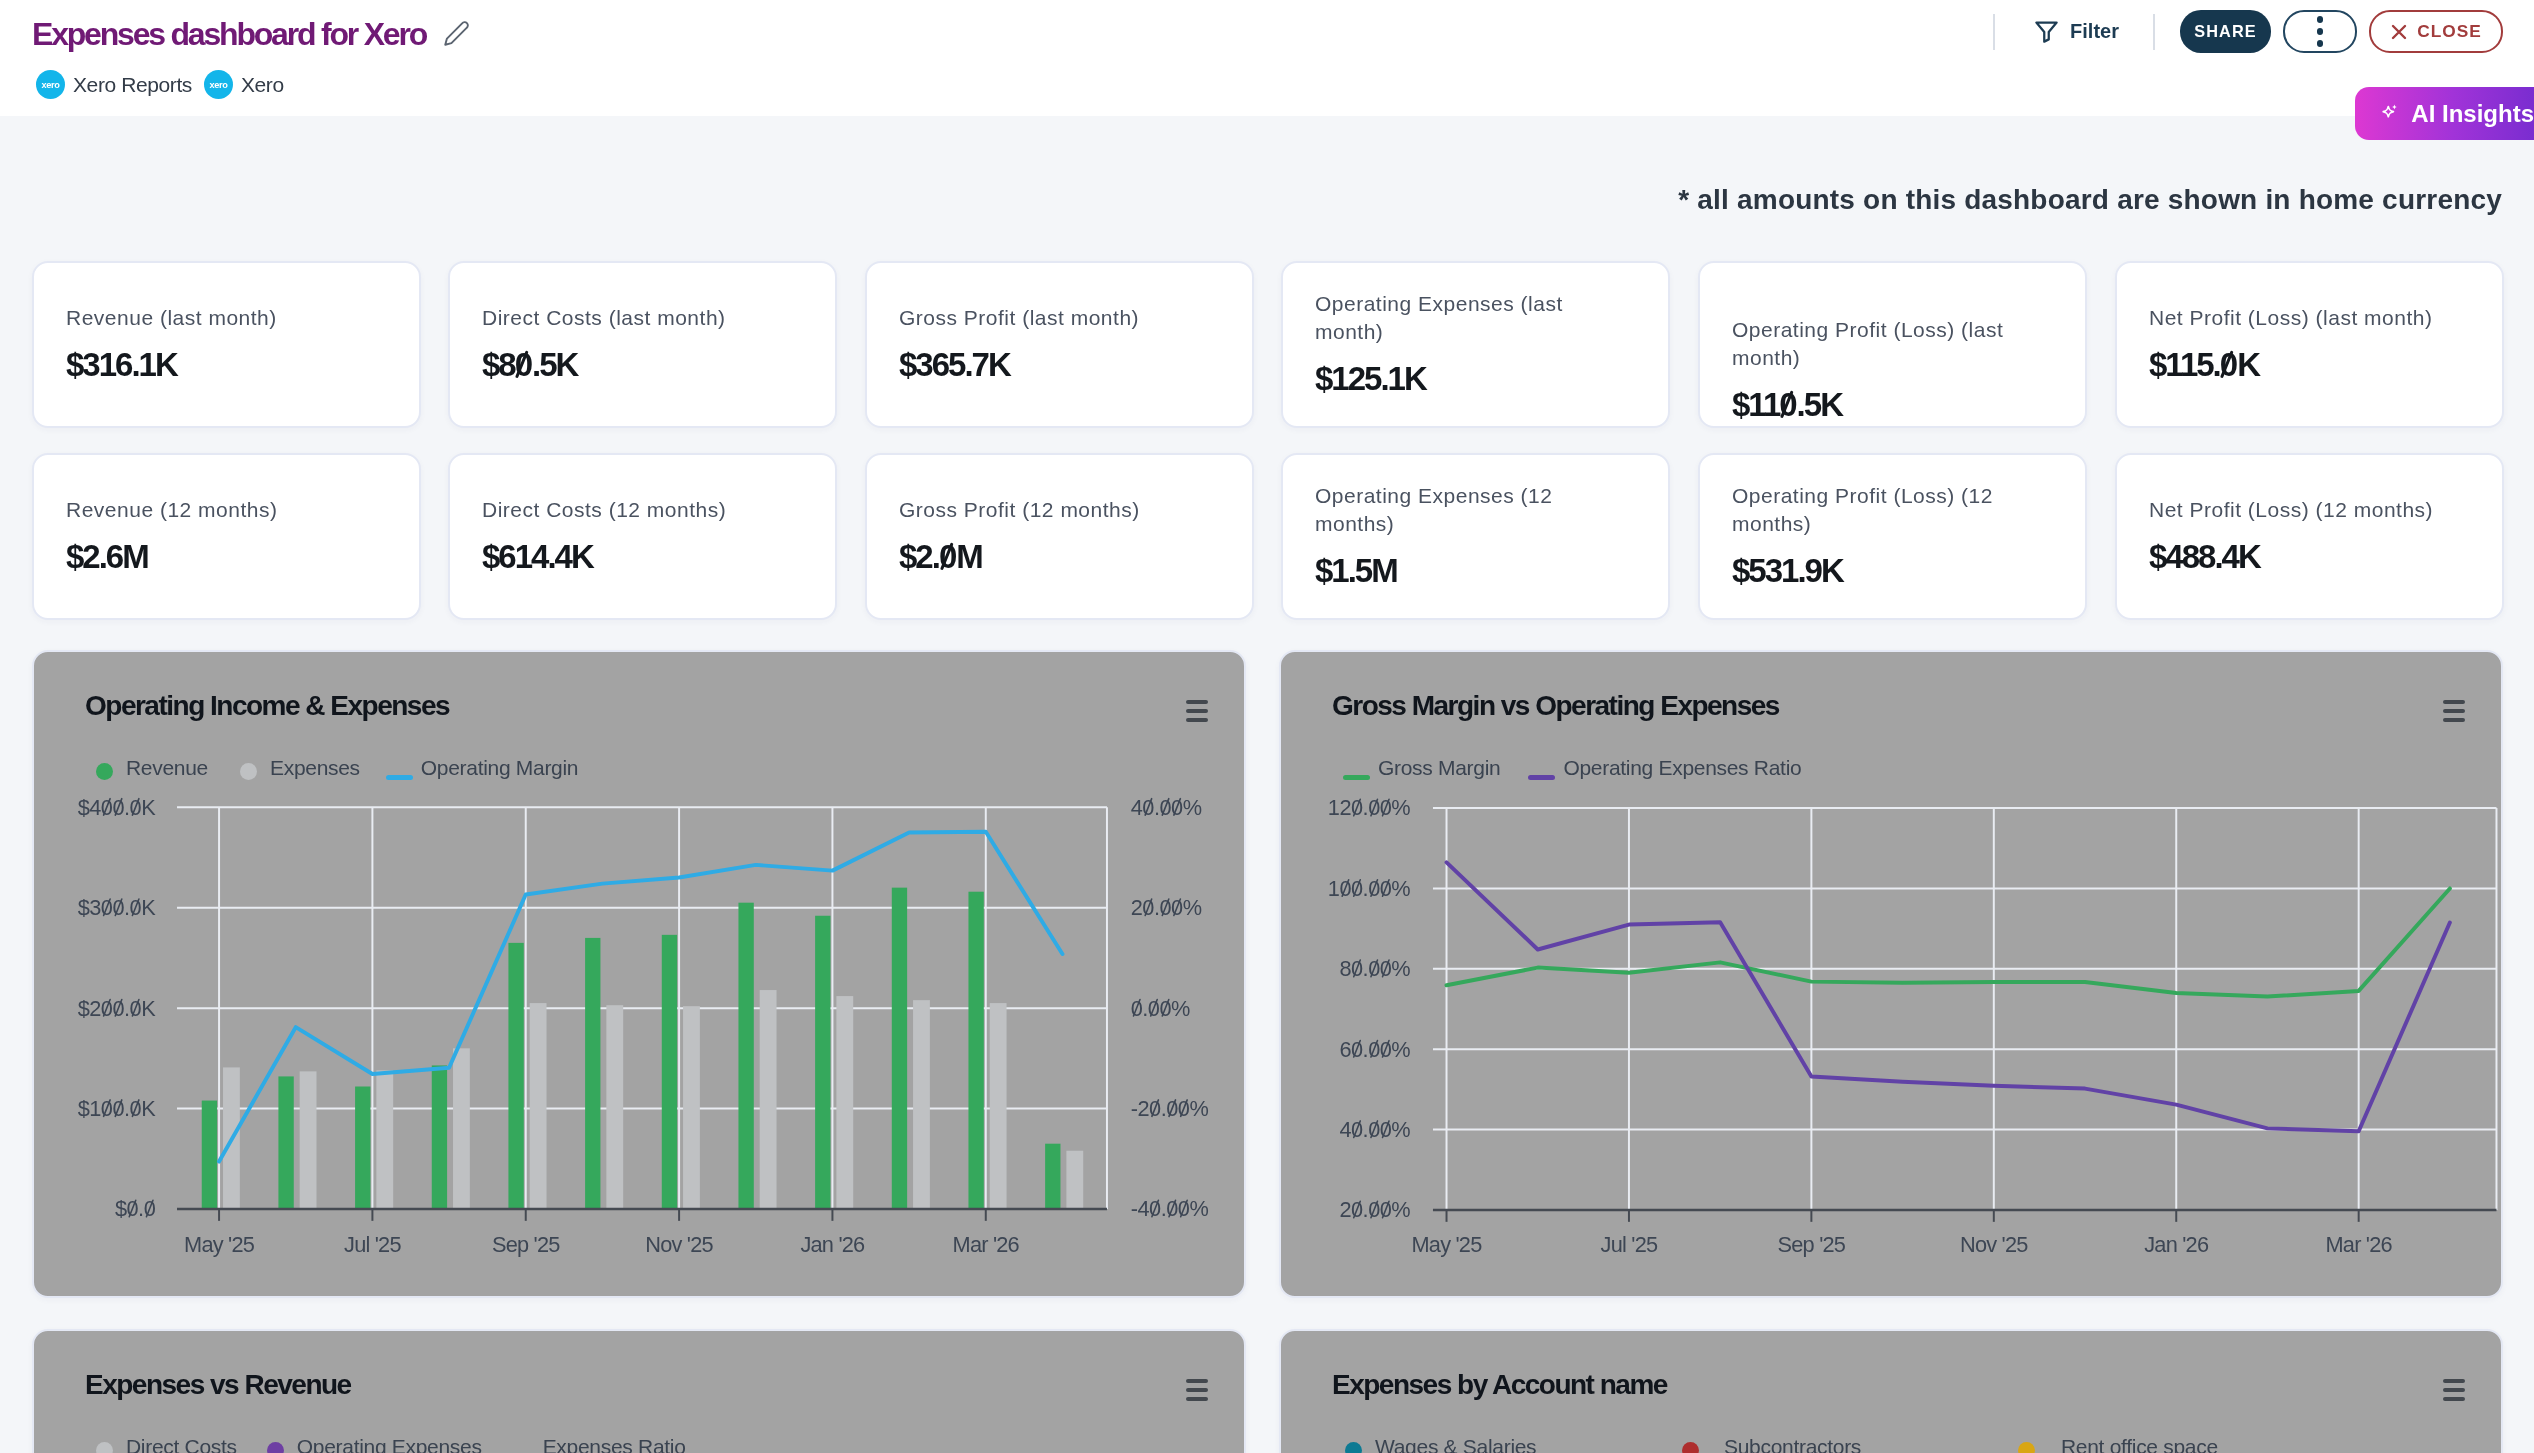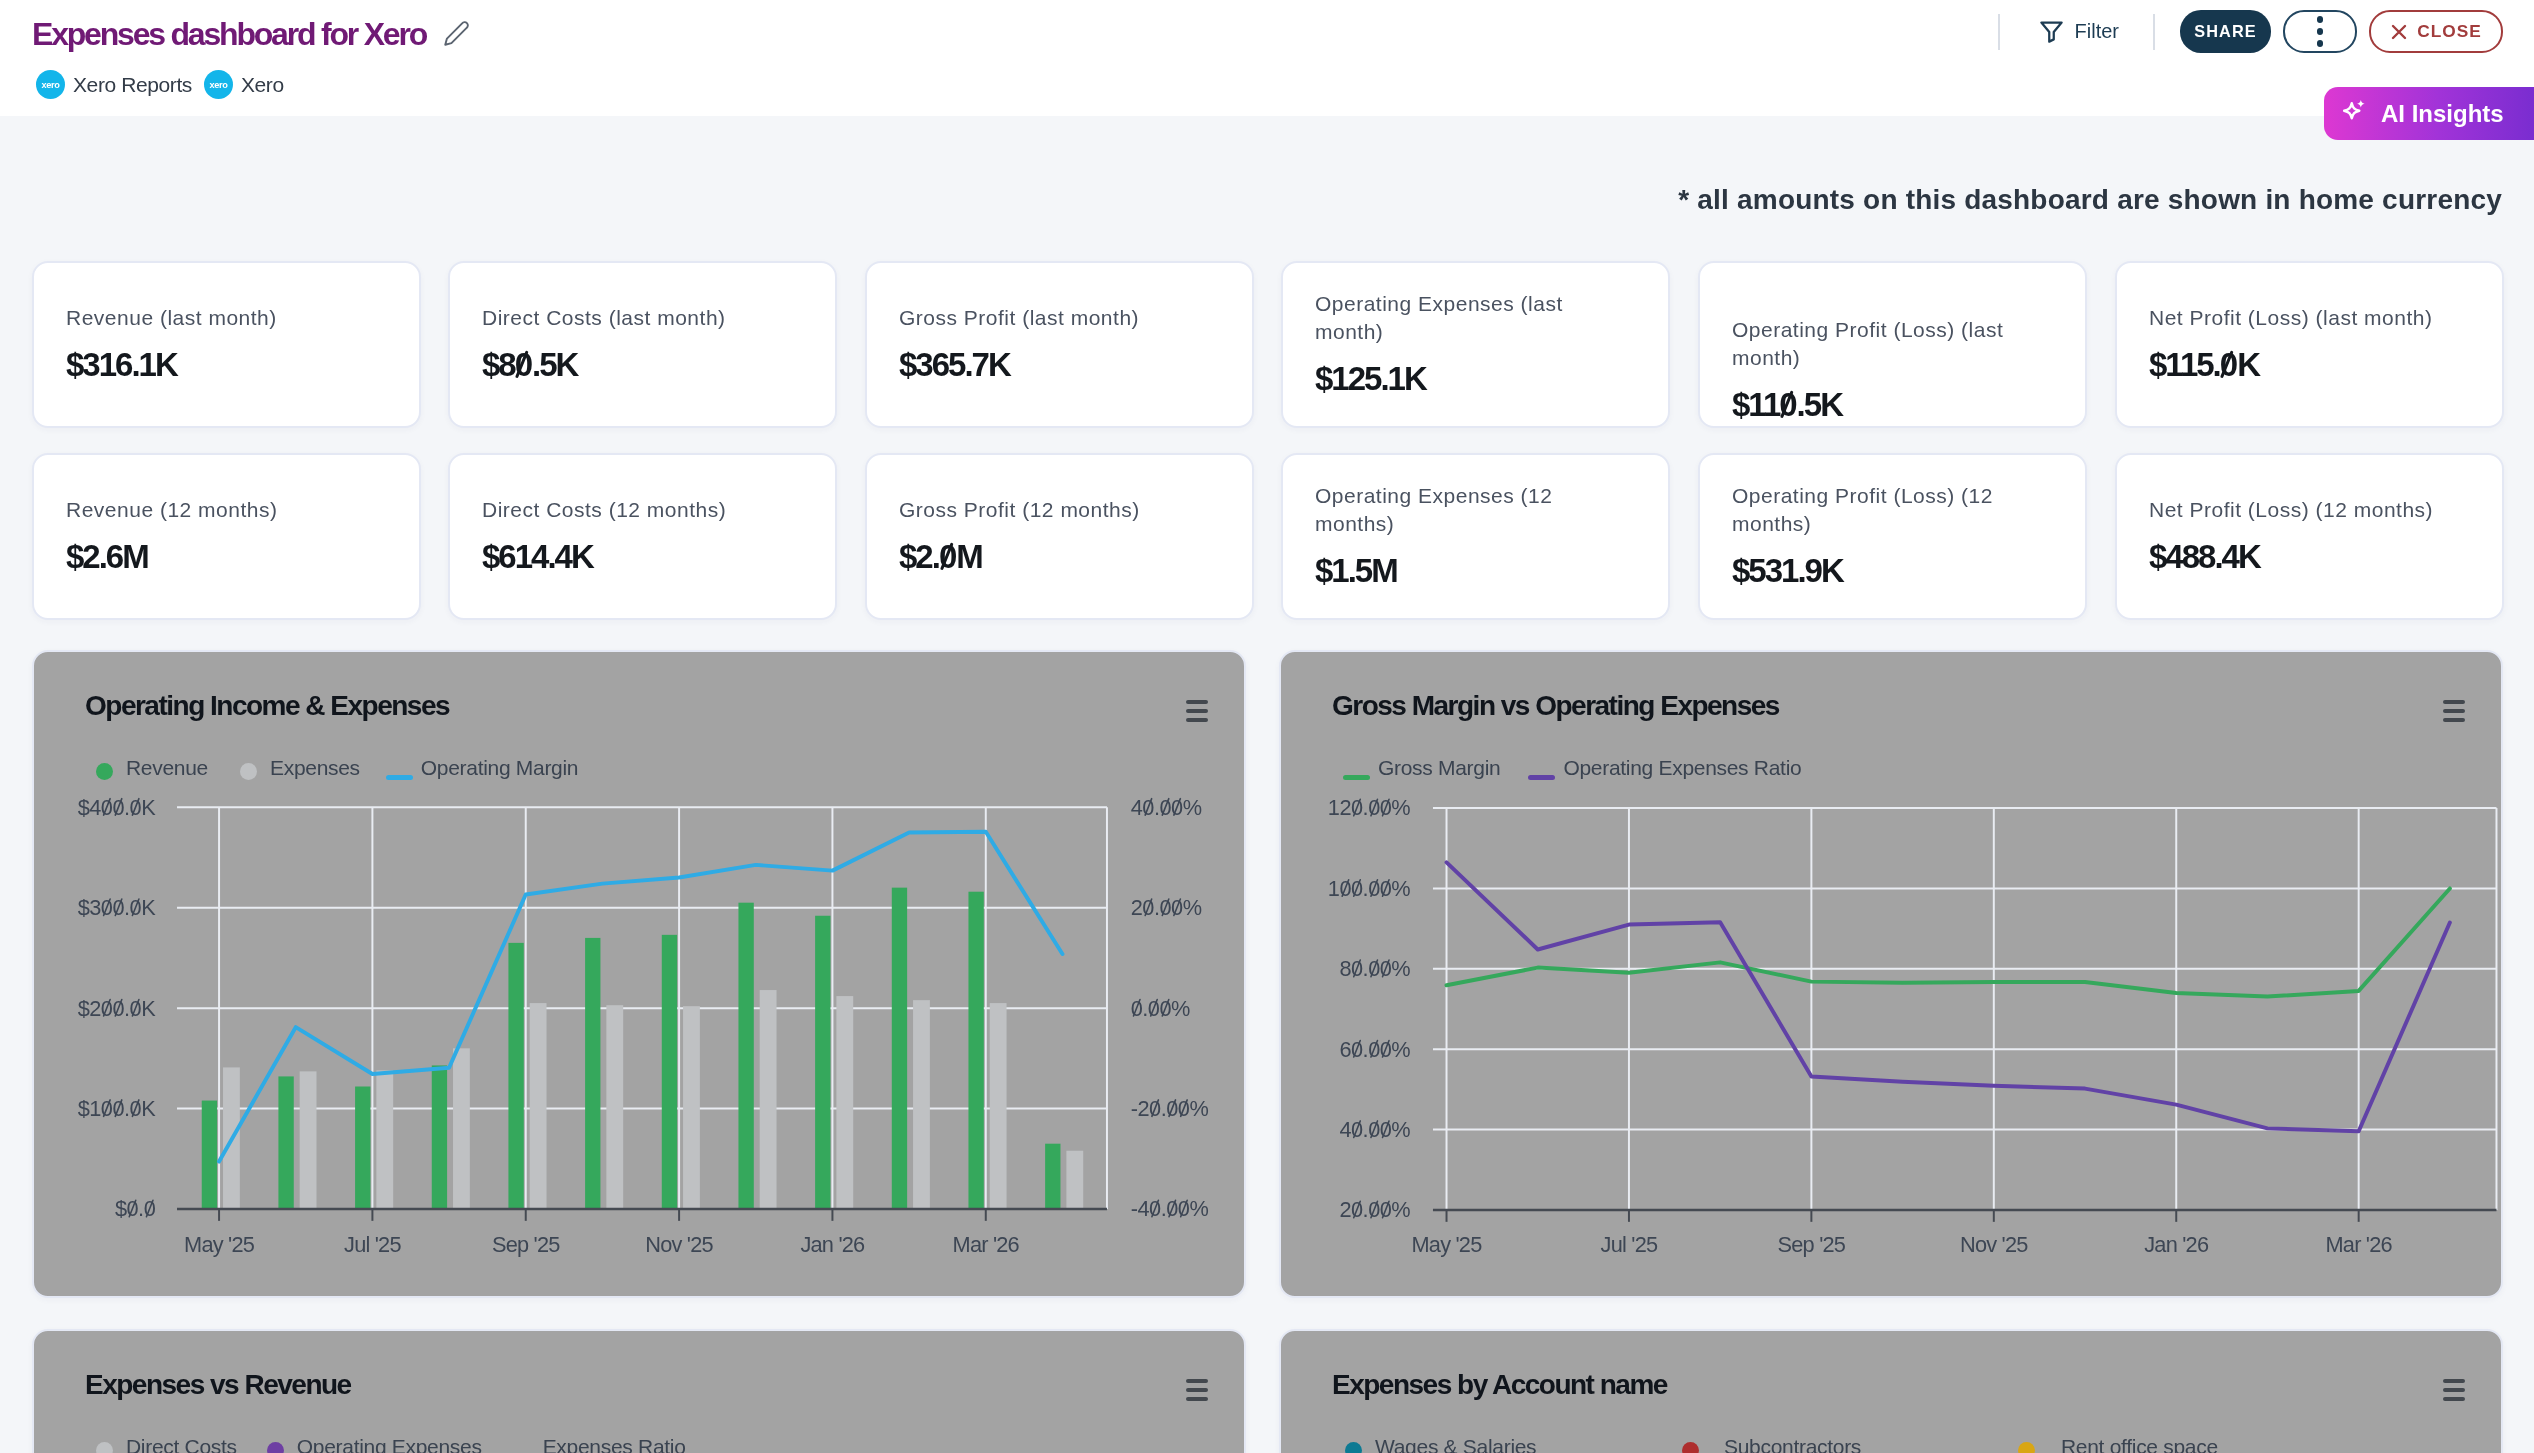--- a/index.html
+++ b/index.html
@@ -3,29 +3,29 @@
 * { margin:0; padding:0; box-sizing:border-box; }
 html,body { width:2534px; height:1453px; overflow:hidden; background:#f4f6f9; font-family:"Liberation Sans", sans-serif; }
 .header { position:absolute; left:0; top:0; width:2534px; height:116px; background:#fff; }
 .h1row { position:absolute; left:32px; top:16px; display:flex; align-items:center; }
 .h1row h1 { font-size:32px; font-weight:bold; color:#701a75; letter-spacing:-2.2px; }
 .badges { position:absolute; left:36px; top:70px; display:flex; align-items:center; font-size:21px; letter-spacing:-0.4px; color:#333c48; }
 .xc { display:inline-flex; margin-right:8px; }
 .badges .b2 { margin-left:12px; }
 .hdr-right { position:absolute; right:31px; top:10px; height:43px; display:flex; align-items:center; }
 .vdiv { width:2px; height:36px; background:#d9dee6; }
-.filter { display:flex; align-items:center; margin:0 34px 0 38px; color:#1d3c53; font-size:20px; font-weight:400; }
+.filter { display:flex; align-items:center; margin:0 34px 0 38px; color:#1d3c53; font-size:20px; font-weight:700; }
 .filter svg { margin-right:10px; }
 .pill { height:43px; border-radius:21px; display:flex; align-items:center; justify-content:center; }
 .share { width:91px; background:#16374e; color:#fff; font-size:16.3px; font-weight:bold; letter-spacing:1.1px; margin-left:25px; }
 .kebab { width:74px; background:#fff; border:2px solid #224660; margin-left:12px; flex-direction:column; }
 .kebab i { width:6.4px; height:6.4px; border-radius:50%; background:#16374e; margin:2.8px 0; }
 .close { width:134px; background:#fff; border:2px solid #a23c3c; color:#a23c3c; font-size:17.3px; font-weight:bold; letter-spacing:1px; margin-left:12px; }
 .close svg { margin-right:9px; }
-.ai { position:absolute; right:0; top:87px; width:210px; height:53px; border-radius:14px 0 0 14px; background:linear-gradient(90deg,#dd38d2 0%,#a133d8 55%,#7a2dd0 100%); display:flex; align-items:center; color:#fff; font-size:24px; font-weight:600; white-space:nowrap; }
+.ai { position:absolute; right:0; top:87px; width:179px; height:53px; border-radius:14px 0 0 14px; background:linear-gradient(90deg,#dd38d2 0%,#a133d8 55%,#7a2dd0 100%); display:flex; align-items:center; color:#fff; font-size:24px; font-weight:600; white-space:nowrap;padding-left:10px; }
 .ai svg { margin:0 10px 0 14px; }
 .note { position:absolute; right:32px; top:184px; font-size:28px; font-weight:600; color:#2c3642; letter-spacing:0.2px; }
 .kpi { position:absolute; width:389px; height:167px; background:#fff; border:2px solid #e4e8f4; border-radius:16px; box-shadow:0 2px 6px rgba(40,50,90,0.04); display:flex; flex-direction:column; justify-content:center; padding:0 32px; }
 .kt { font-size:21px; line-height:28px; color:#4a5260; letter-spacing:0.5px; }
 .kv { font-size:33px; line-height:42px; font-weight:bold; color:#14181d; margin-top:12px; letter-spacing:-2px; }
 .kv .sz { margin-right:1px; }
 .sz { position:relative; display:inline-block; }
 .sz::after { content:""; position:absolute; left:47%; top:15%; bottom:16%; width:3.4px; background:#14181d; transform:translateX(-50%) rotate(22deg); border-radius:2px; }
 .card { position:absolute; background:#a3a3a3; border:2px solid #e4e8f4; border-radius:16px; box-shadow:0 2px 6px rgba(40,50,90,0.04); }
 .ctitle { position:absolute; left:51px; top:38px; font-size:28px; font-weight:bold; color:#10151c; letter-spacing:-1.5px; }

